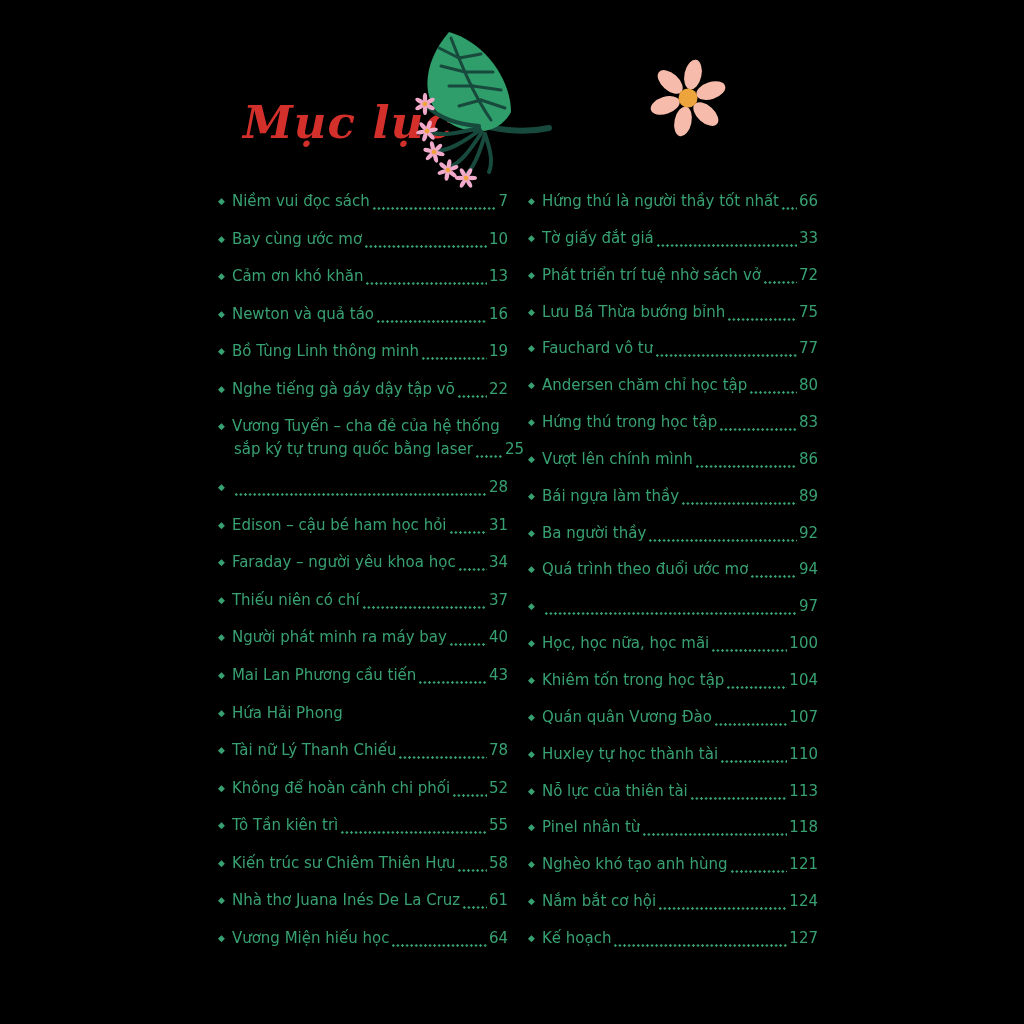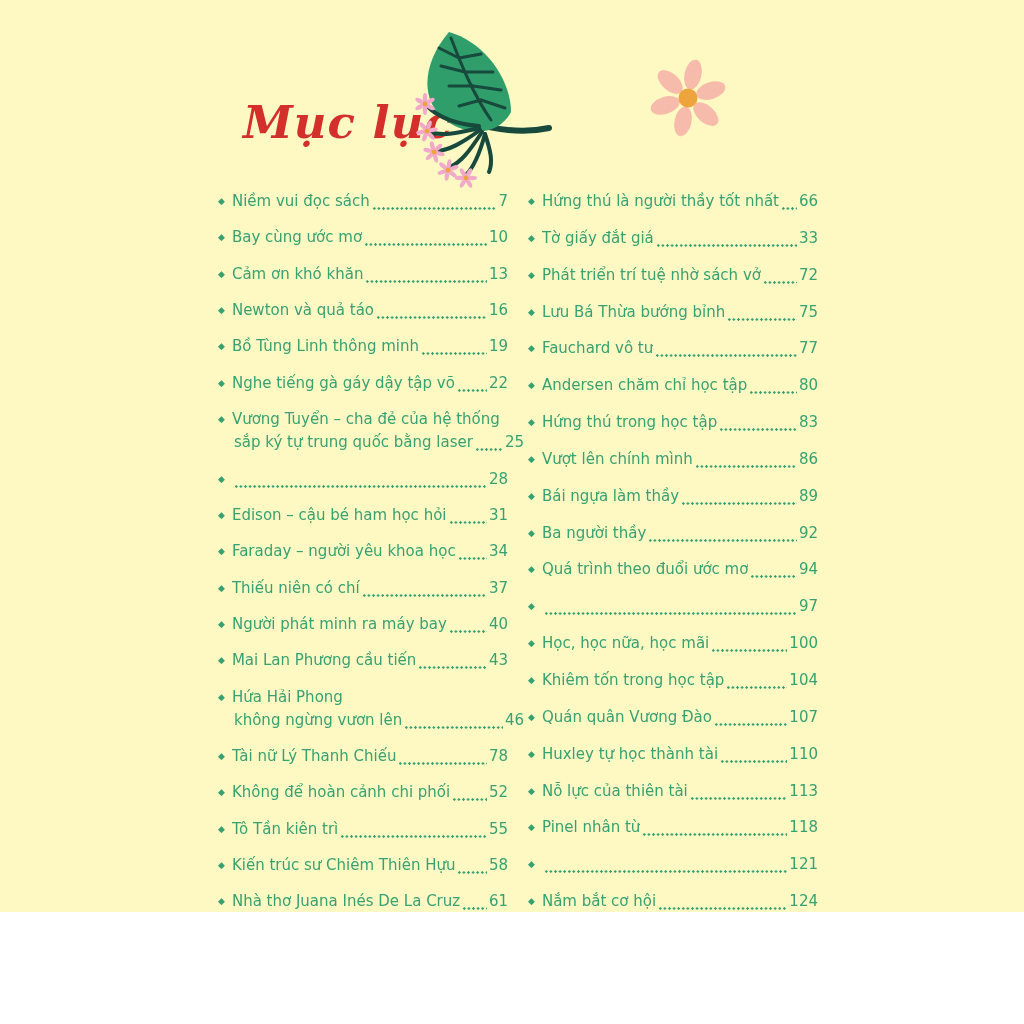--- a/index.html
+++ b/index.html
@@ -1,17 +1,17 @@
 <!DOCTYPE html>
 <html lang="vi"><head>
 <meta charset="utf-8">
 <style>
   html,body{margin:0;padding:0;background:#ffffff;}
   .page{
-    position:relative;width:1024px;height:912px;background:#fef9c3;overflow:hidden;
+    position:relative;width:1024px;height:1024px;background:#000000;overflow:hidden;
     font-family:"DejaVu Sans",sans-serif;
   }
   
   .page-title{
     position:absolute;left:243px;top:100px;
     font-family:"DejaVu Serif",serif;font-style:italic;font-weight:bold;
     font-size:45px;color:#d3302c;letter-spacing:1px;line-height:1;
   }
   .leaf-art{position:absolute;left:393px;top:28px;}
   .flower-art{position:absolute;left:648px;top:58px;}
@@ -217,25 +217,20 @@
             <span class="label">Mai Lan Phương cầu tiến</span>
             <span class="leader"></span>
             <span class="page-num">43</span>
           </div>
         </div>
         <div class="toc-entry">
           <div class="toc-line">
             <span class="bullet">◆</span>
             <span class="label">Hứa Hải Phong</span>
           </div>
-          <div class="toc-line cont">
-            <span class="label">không ngừng vươn lên</span>
-            <span class="leader"></span>
-            <span class="page-num">46</span>
-          </div>
         </div>
         <div class="toc-entry">
           <div class="toc-line">
             <span class="bullet">◆</span>
             <span class="label">Tài nữ Lý Thanh Chiếu</span>
             <span class="leader"></span>
             <span class="page-num">78</span>
           </div>
         </div>
         <div class="toc-entry">
@@ -419,20 +414,21 @@
           <div class="toc-line">
             <span class="bullet">◆</span>
             <span class="label">Pinel nhân từ</span>
             <span class="leader"></span>
             <span class="page-num">118</span>
           </div>
         </div>
         <div class="toc-entry">
           <div class="toc-line">
             <span class="bullet">◆</span>
+            <span class="label">Nghèo khó tạo anh hùng</span>
             <span class="leader"></span>
             <span class="page-num">121</span>
           </div>
         </div>
         <div class="toc-entry">
           <div class="toc-line">
             <span class="bullet">◆</span>
             <span class="label">Nắm bắt cơ hội</span>
             <span class="leader"></span>
             <span class="page-num">124</span>

